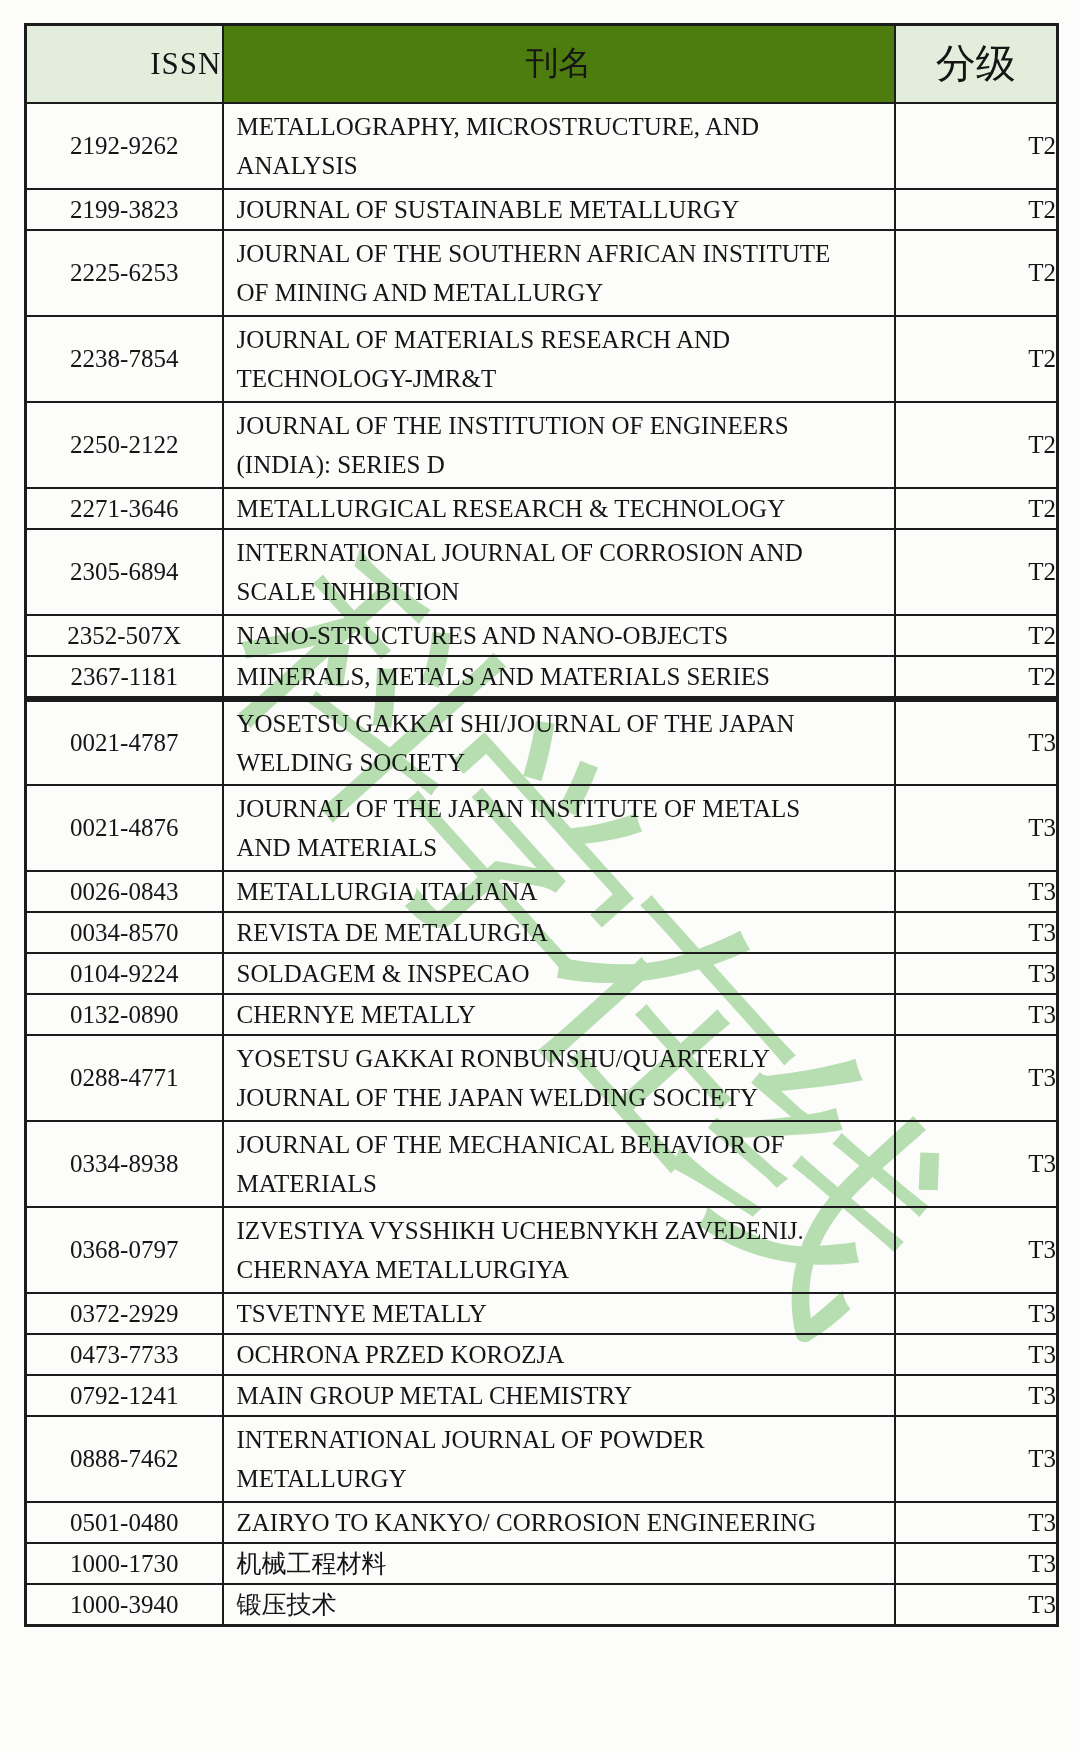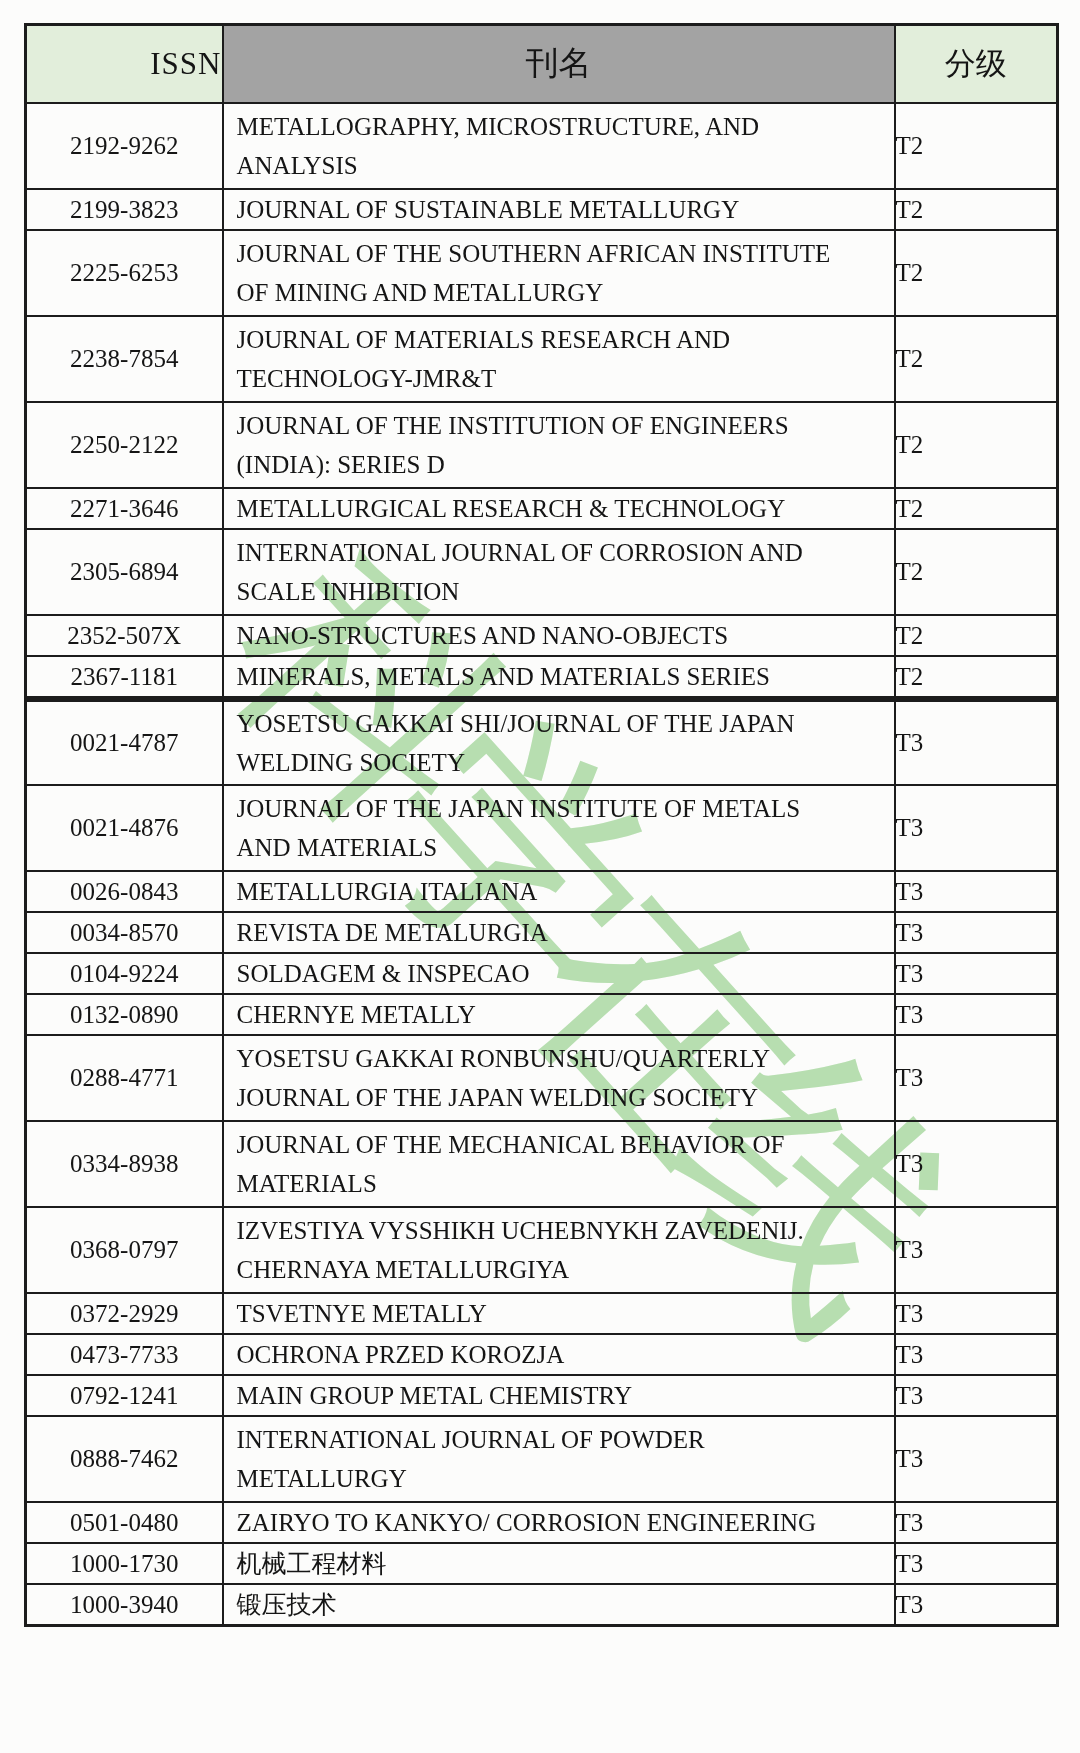--- a/index.html
+++ b/index.html
@@ -45,46 +45,46 @@
   col.c1 { width: 197px; }
   col.c2 { width: 672px; }
   col.c3 { width: 163px; }
   thead th {
     height: 78px;
     text-align: center;
     font-weight: normal;
   }
   th.h-issn  { font-size: 31px; letter-spacing: 1px; }
   th.h-name  { font-size: 33px; }
-  th.h-grade { font-size: 31px; }
+  th.h-grade { font-size: 40px; }
   tbody td { font-size: 25px; line-height: 39px; }
   td.c-issn  { text-align: center; margin-top: 11px; }
   td.c-name  { text-align: left; padding-left: 13px; padding-right: 24px; white-space: pre-line; }
-  td.c-grade { text-align: left; }
+  td.c-grade { text-align: right; }
   tr.r1 td { height: 40px; }
   tr.r2 td { height: 86px; }
   tr.divider td { border-top-width: 6px; }
 </style>
 </head>
 <body>
 
 <div class="page">
 
   <div class="watermark" style="color: rgb(166, 215, 158);">科学在线</div>
 
   <table class="journal">
     <colgroup>
       <col class="c1">
         <col class="c2">
         <col class="c3">
     </colgroup>
     <thead>
       <tr>
         <th class="h-issn" style="background: rgb(226, 238, 219); text-align: right;">ISSN</th>
-        <th class="h-name" style="background: #a3a3a3;">刊名</th>
+        <th class="h-name" style="background: #4d7c0f;">刊名</th>
         <th class="h-grade" style="background: rgb(226, 238, 219);">分级</th>
       </tr>
     </thead>
     <tbody>
         <tr class="r2">
           <td class="c-issn">2192-9262</td>
           <td class="c-name">METALLOGRAPHY, MICROSTRUCTURE, AND
 ANALYSIS</td>
           <td class="c-grade">T2</td>
         </tr>

